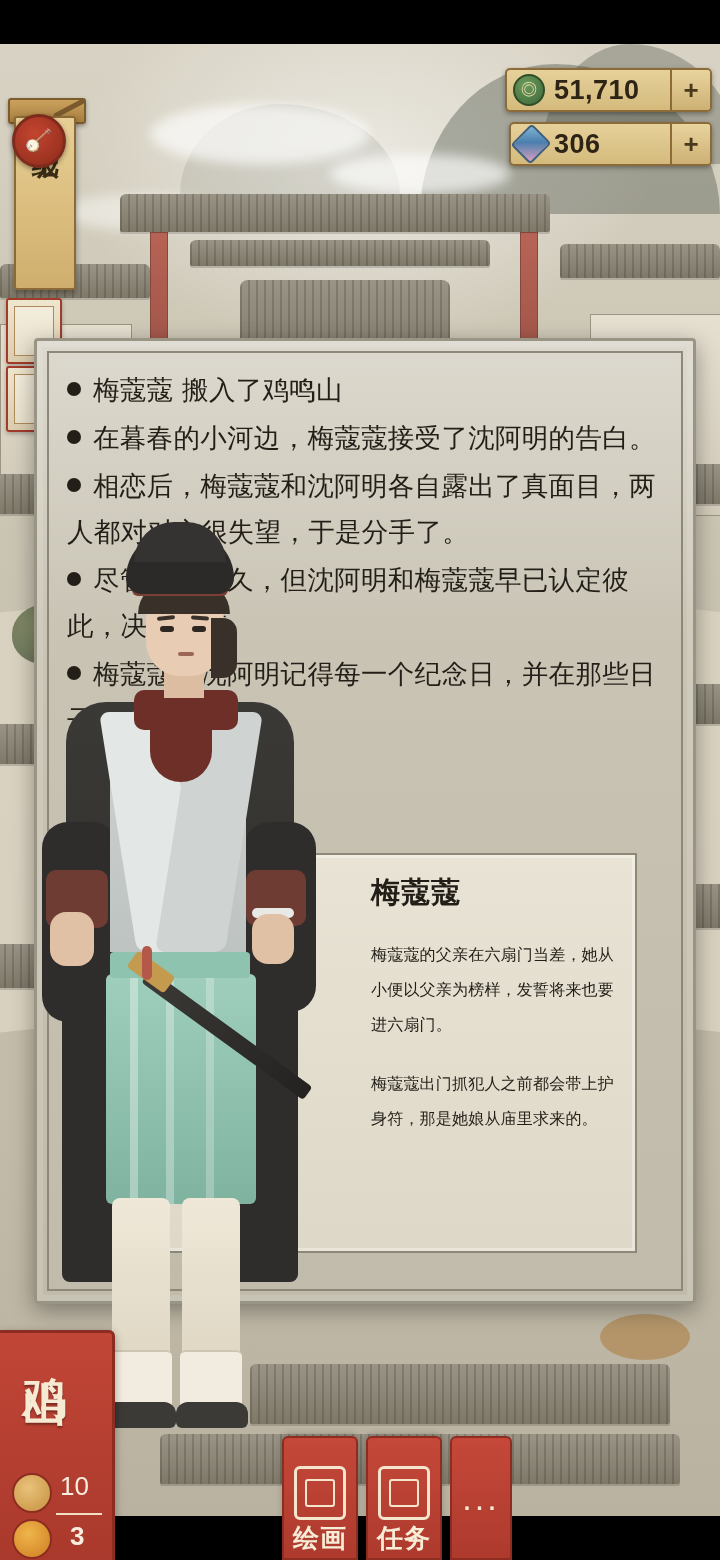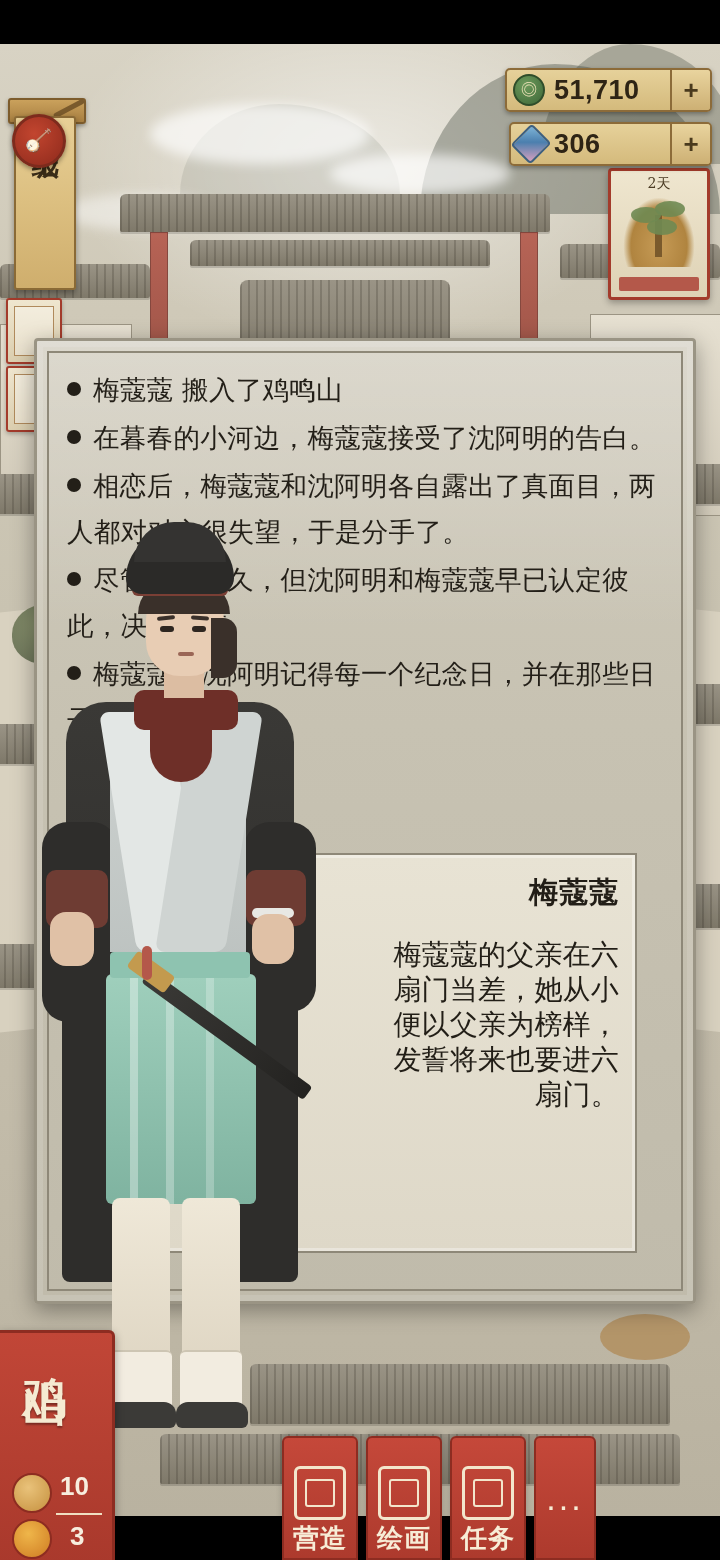--- a/index.html
+++ b/index.html
@@ -291,30 +291,29 @@
     width: 536px; height: 396px;
     background: linear-gradient(180deg,#e8e3d4,#ded8c8);
     border: 2px solid #8e8878;
     box-shadow: inset 0 0 0 3px rgba(255,255,255,.35);
   }
   #char-info {
     position:absolute;
     left: 272px; top: 18px; right: 16px;
     font-family: "DejaVu Serif", serif;
     color: #221e17;
-    text-align: right;
   }
   #char-name {
     font-size: 29px;
     font-weight: bold;
     margin-bottom: 10px;
     letter-spacing: 1px;
   }
   .char-para {
-    font-size: 28px;
+    font-size: 16px;
     line-height: 35px;
     letter-spacing: .2px;
     margin-top: 24px;
   }
 
   
   #char-art {
     position:absolute;
     left: 6px; top: 522px;
     width: 300px; height: 1000px;
@@ -387,21 +386,21 @@
     text-orientation: upright;
     font-size: 44px;
     font-weight: bold;
     color: #f5ead2;
     letter-spacing: 4px;
     font-family: "DejaVu Serif", serif;
     text-shadow: 0 2px 2px rgba(0,0,0,.35);
   }
   #location-banner .loc-stat-1 {
     position:absolute; left: 60px; top: 138px;
-    font-size: 26px; color:#f7eede; font-weight:bold;
+    font-size: 26px; color:#f7eede; font-weight:normal;
     font-family: "Liberation Sans", sans-serif;
   }
   #location-banner .loc-stat-2 {
     position:absolute; left: 70px; top: 188px;
     font-size: 26px; color:#f7eede; font-weight:bold;
     font-family: "Liberation Sans", sans-serif;
   }
   #location-banner .loc-divider {
     position:absolute; left: 56px; top: 180px; width: 46px; height: 2px; background:#f0dfc2;
   }
@@ -537,44 +536,35 @@
     </div>
     <div class="cur-row">
       <div class="cur-icon">
           <span class="gem-icon"></span>
         </div>
       <div class="cur-val">306</div>
       <div class="cur-plus">+</div>
     </div>
   </div>
 
-  <div id="timer-card">
-    <div class="tc-label">2天</div>
-    <div class="tc-art">
-      <div class="trunk"></div>
-      <div class="leaf" style="left:8px; top:10px;"></div>
-      <div class="leaf" style="left:32px; top:4px;"></div>
-      <div class="leaf" style="left:24px; top:22px;"></div>
-    </div>
-    <div class="tc-base"></div>
-  </div>
 
   <div id="scroll-panel">
     <div id="event-list">
       <div class="event-item"><span class="dot"></span><span>梅蔻蔻 搬入了鸡鸣山</span></div>
       <div class="event-item"><span class="dot"></span><span>在暮春的小河边，梅蔻蔻接受了沈阿明的告白。</span></div>
       <div class="event-item"><span class="dot"></span><span>相恋后，梅蔻蔻和沈阿明各自露出了真面目，两人都对对方很失望，于是分手了。</span></div>
       <div class="event-item"><span class="dot"></span><span>尽管相识不久，但沈阿明和梅蔻蔻早已认定彼此，决定成亲。</span></div>
       <div class="event-item"><span class="dot"></span><span>梅蔻蔻和沈阿明记得每一个纪念日，并在那些日子里给对方惊喜。</span></div>
     </div>
 
     <div id="char-card">
       <div id="char-info">
         <div id="char-name">梅蔻蔻</div>
         <div class="char-para">梅蔻蔻的父亲在六扇门当差，她从小便以父亲为榜样，发誓将来也要进六扇门。</div>
+        <div class="char-para">梅蔻蔻出门抓犯人之前都会带上护身符，那是她娘从庙里求来的。</div>
       </div>
     </div>
   </div>
 
   <div id="char-art">
     <div class="ca-robe-outer"></div>
     <div class="ca-sleeve-l"></div>
     <div class="ca-sleeve-r"></div>
     <div class="ca-robe-inner"></div>
     <div class="ca-lapel-l"></div>
@@ -626,24 +616,20 @@
     <div class="loc-icon-1"></div>
     <div class="loc-stat-1">10</div>
     <div class="loc-divider"></div>
     <div class="loc-icon-2"></div>
     <div class="loc-stat-2">3</div>
   </div>
 
   <div id="bottom-nav">
     <div class="nav-btn">
       <div class="nav-ico"></div>
-      <div class="nav-label">营造</div>
-    </div>
-    <div class="nav-btn">
-      <div class="nav-ico"></div>
       <div class="nav-label">绘画</div>
     </div>
     <div class="nav-btn">
       <div class="nav-ico"></div>
       <div class="nav-label">任务</div>
     </div>
     <div class="nav-more">...</div>
   </div>
 
   <div id="status-top"></div>

